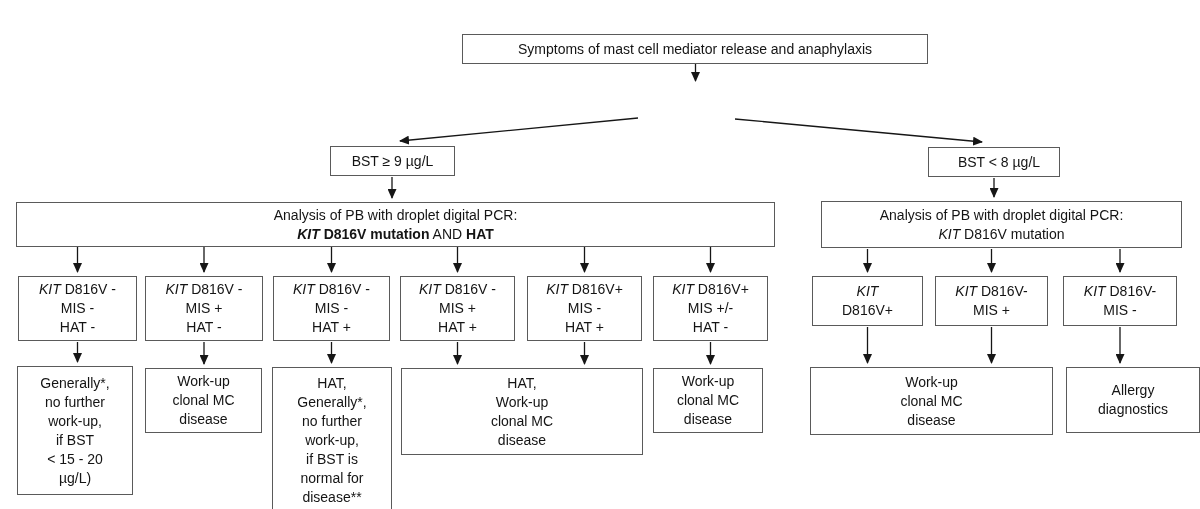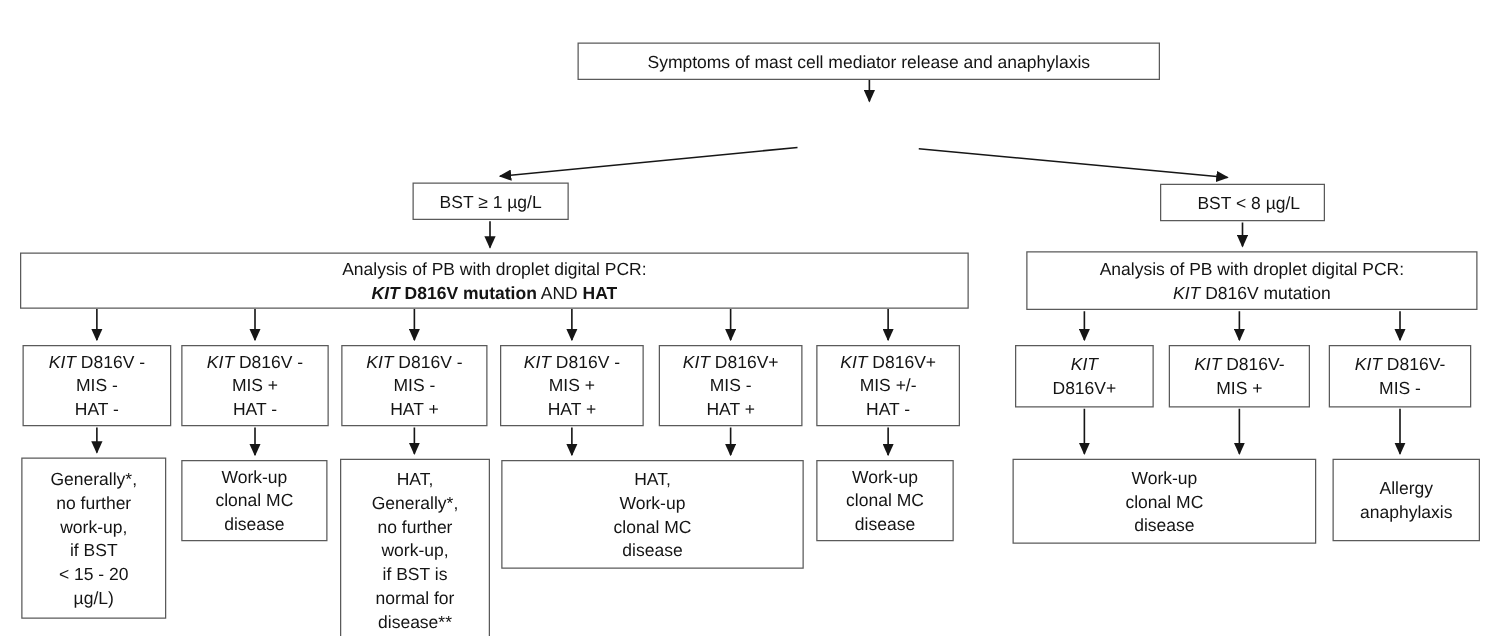--- a/index.html
+++ b/index.html
@@ -70,21 +70,21 @@
     <line x1="991.5" y1="314" x2="991.5" y2="350" marker-end="url(#ah)"></line>
     <line x1="1120" y1="314" x2="1120" y2="350" marker-end="url(#ah)"></line>
   </svg>
 
   <div class="box" style="left:462px;top:21px;width:466px;height:30px;">
     <div class="ln">Symptoms of mast cell mediator release and anaphylaxis</div>
   </div>
 
 
   <div class="box" style="left:330px;top:133px;width:125px;height:30px;">
-    <div class="ln">BST ≥ 1 µg/L</div>
+    <div class="ln">BST ≥ 9 µg/L</div>
   </div>
   <div class="box" style="left:928px;top:134px;width:132px;height:30px;padding-left:12px;">
     <div class="ln">BST &lt; 8 µg/L</div>
   </div>
 
   <div class="box" style="left:16px;top:189px;width:759px;height:45px;">
     <div class="ln">Analysis of PB with droplet digital PCR:</div>
     <div class="ln"><span class="b i">KIT</span><span class="b"> D816V mutation</span><span> AND </span><span class="b">HAT</span></div>
   </div>
   <div class="box" style="left:821px;top:188px;width:361px;height:47px;">
@@ -167,18 +167,18 @@
   <div class="box" style="left:653px;top:355px;width:110px;height:65px;">
     <div class="ln">Work-up</div>
     <div class="ln">clonal MC</div>
     <div class="ln">disease</div>
   </div>
   <div class="box" style="left:810px;top:354px;width:243px;height:68px;">
     <div class="ln">Work-up</div>
     <div class="ln">clonal MC</div>
     <div class="ln">disease</div>
   </div>
-  <div class="box" style="left:1066px;top:354px;width:118px;height:66px;">
+  <div class="box" style="left:1066px;top:354px;width:134px;height:66px;">
     <div class="ln">Allergy</div>
-    <div class="ln">anaphylaxis</div>
+    <div class="ln">diagnostics</div>
   </div>
 
 </div>
 
 </body></html>

